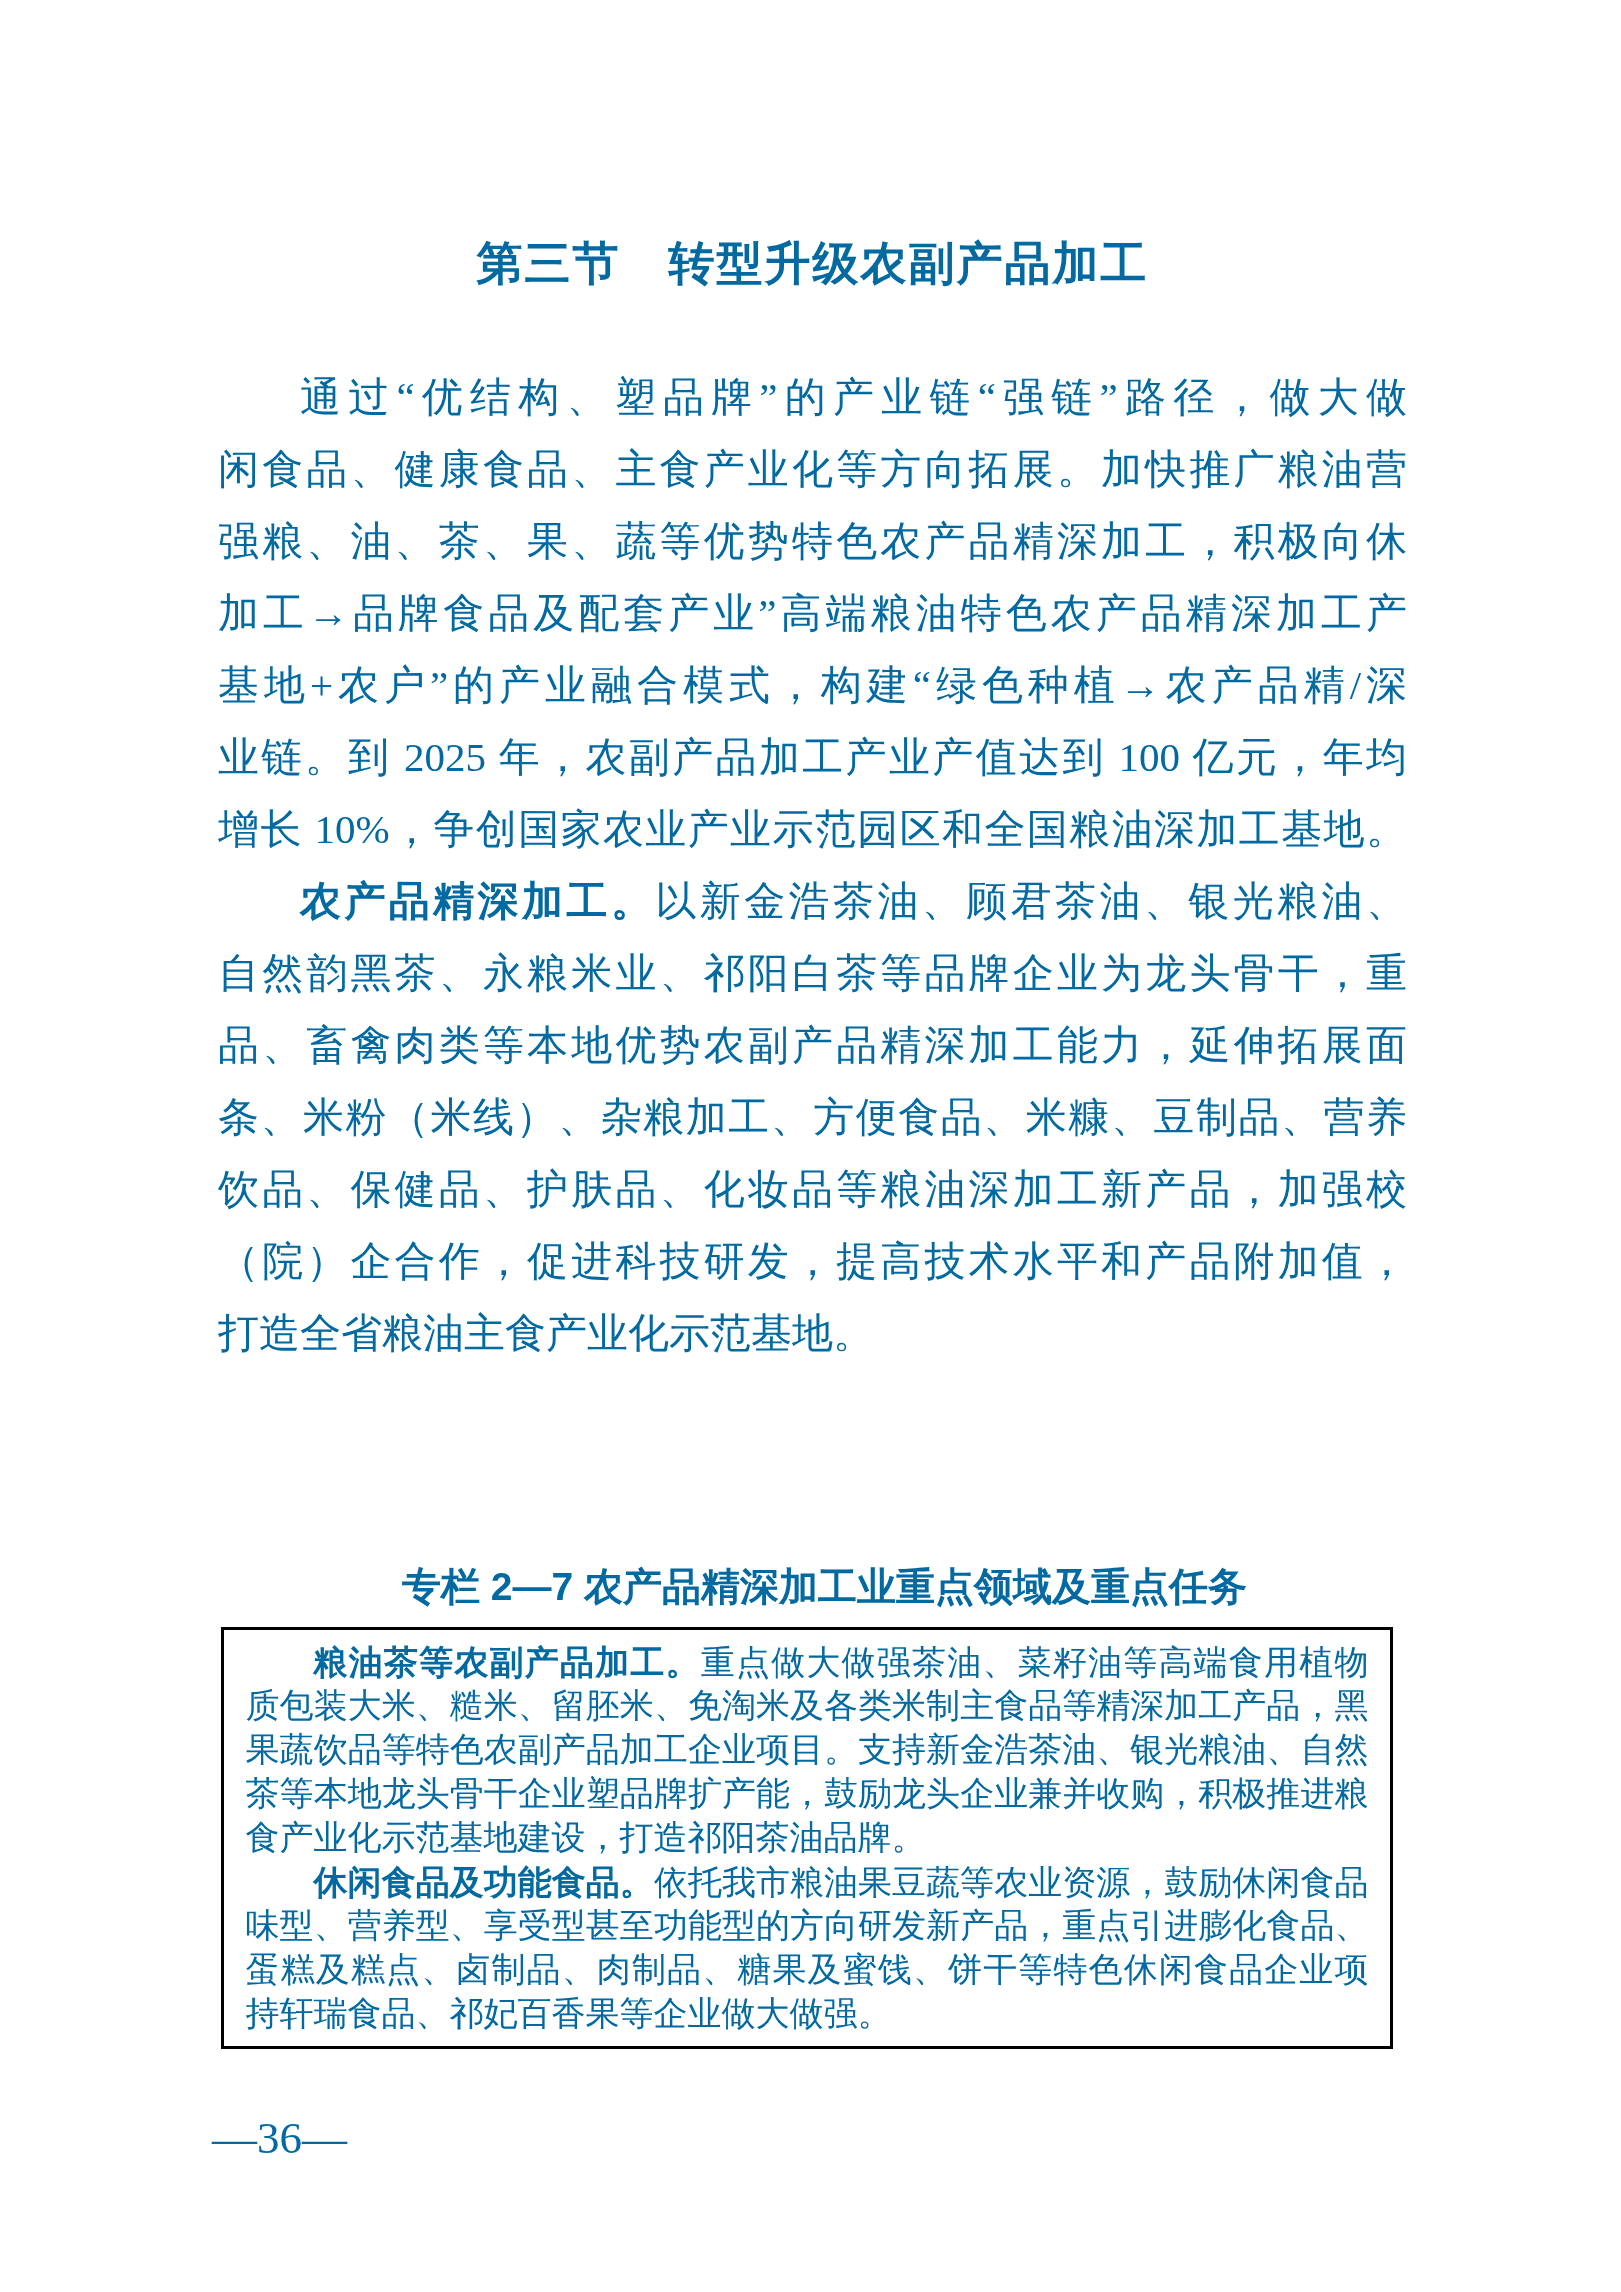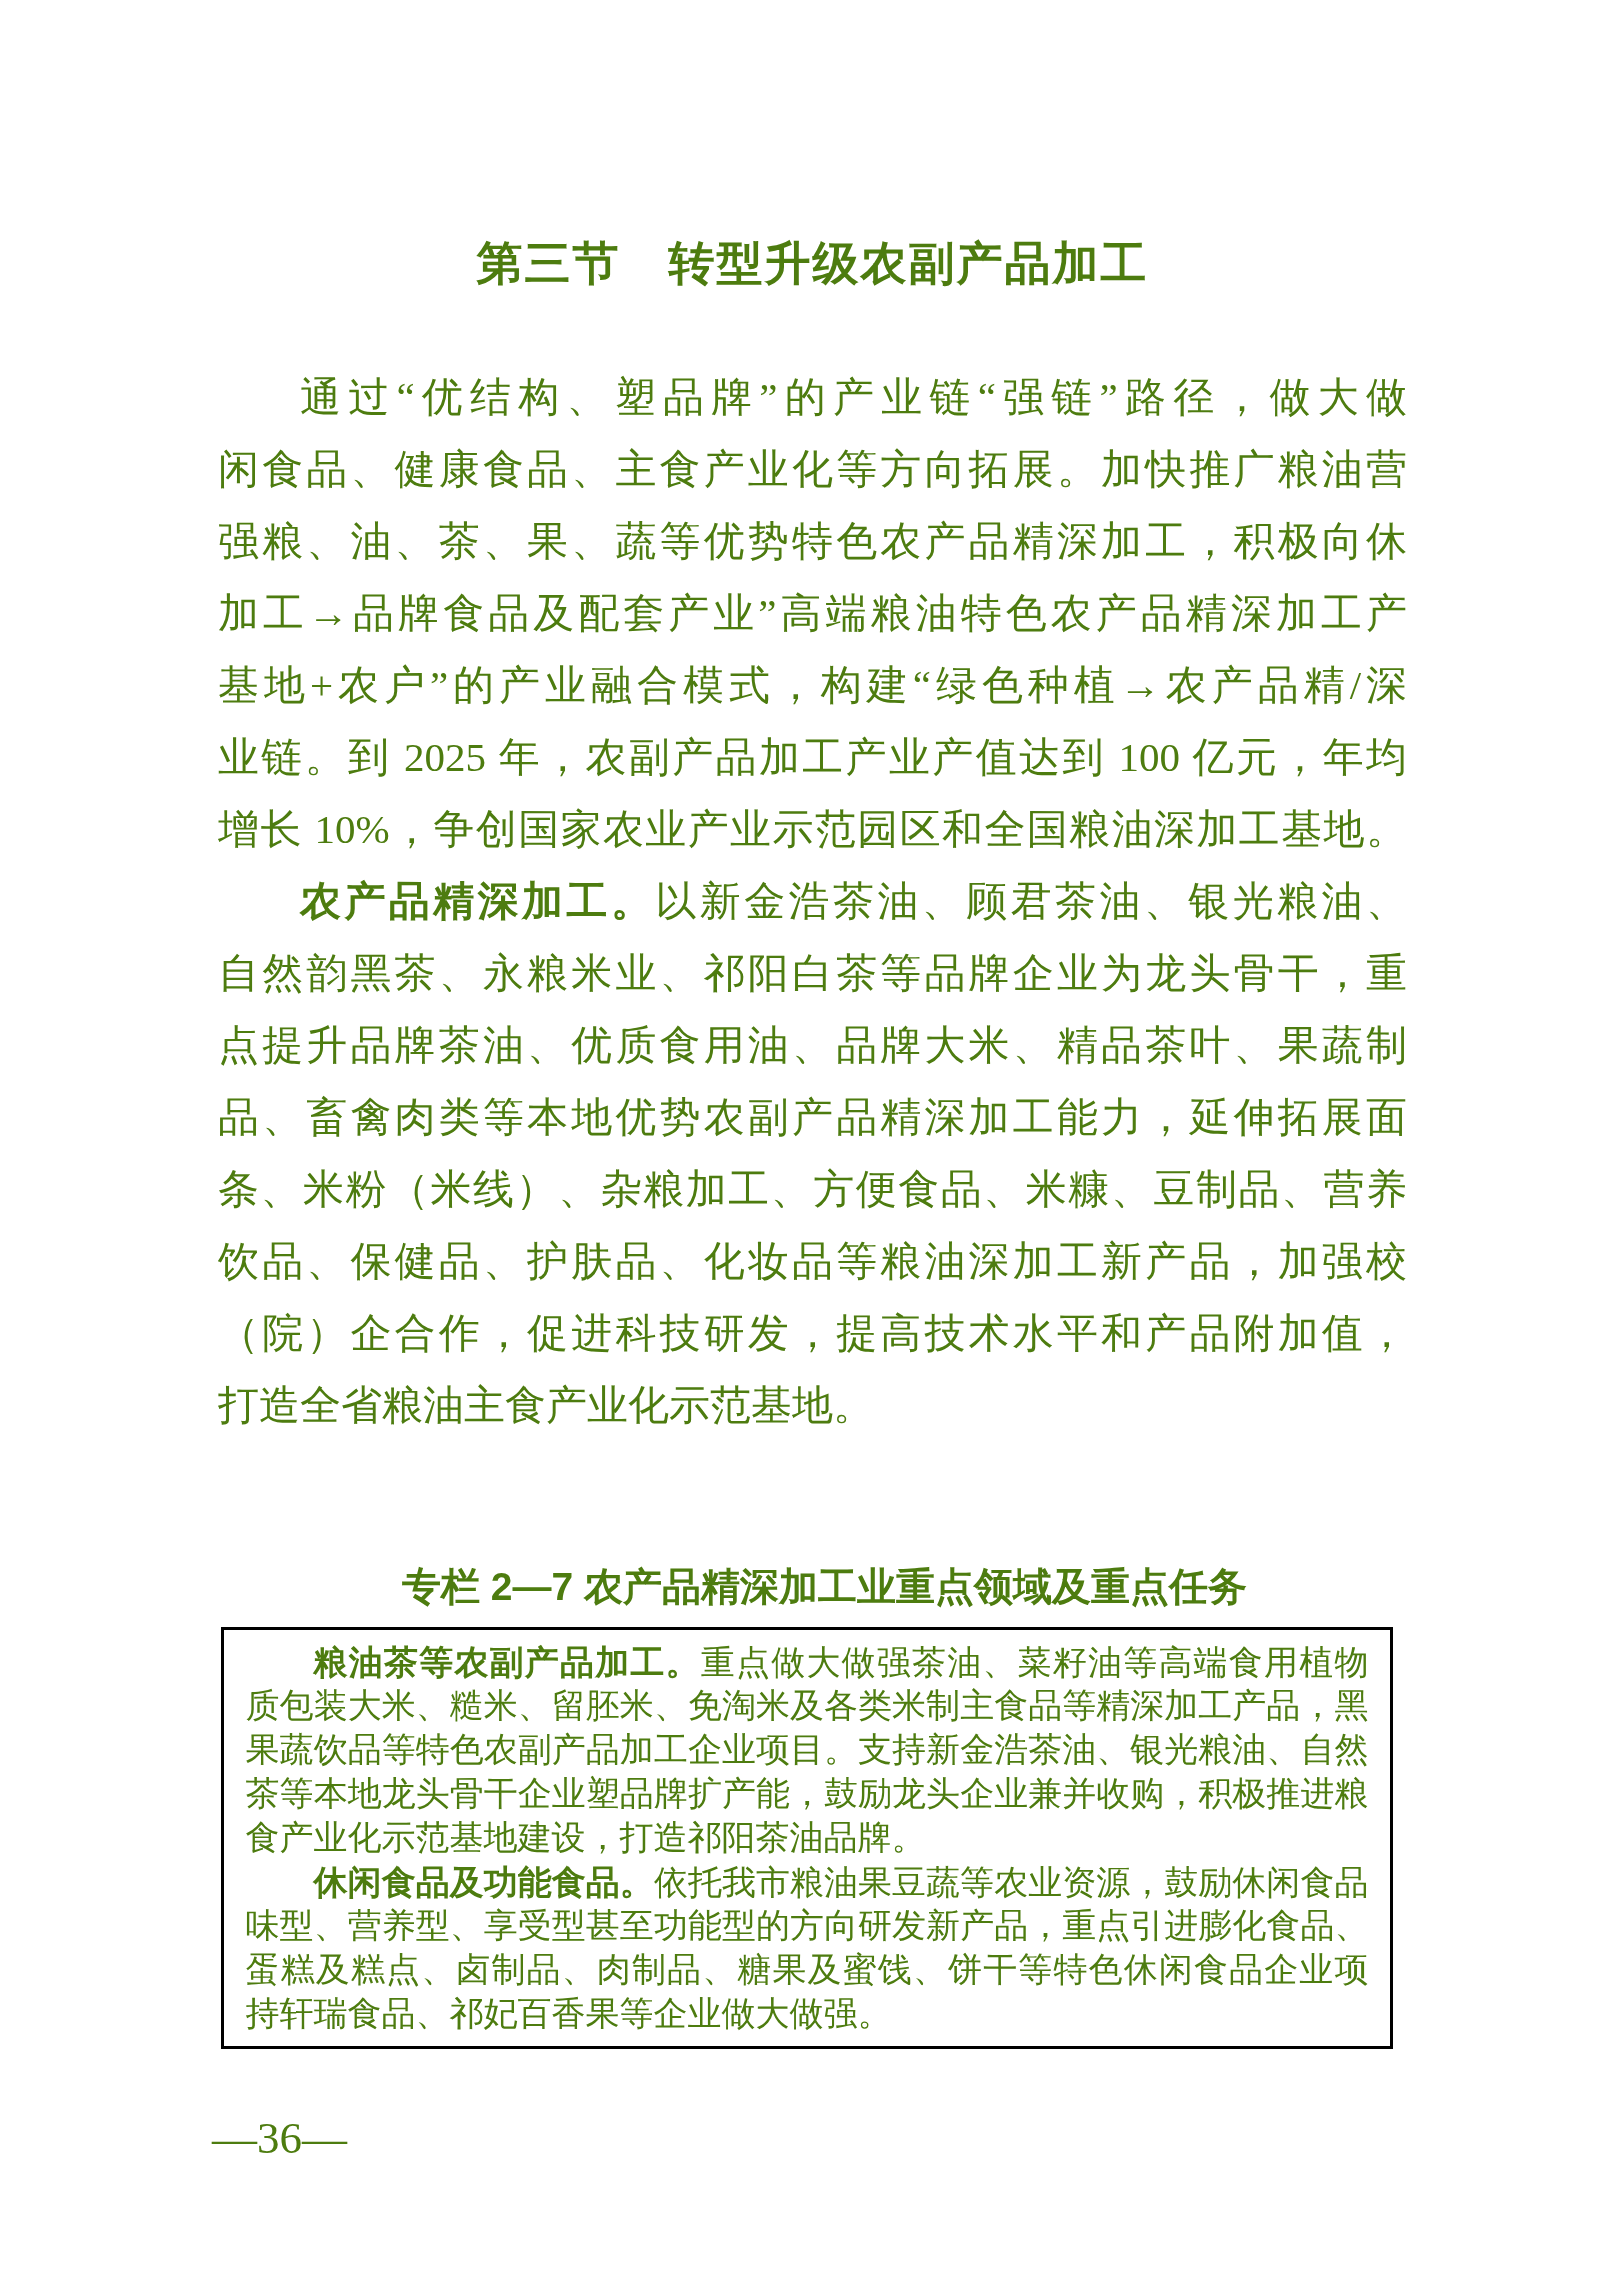--- a/index.html
+++ b/index.html
@@ -6,21 +6,21 @@
     margin: 0;
     padding: 0;
     background: #888;
   }
   .page {
     position: relative;
     width: 1621px;
     height: 2293px;
     margin: 0 auto;
     background: #ffffff;
-    color: #4d7c0f;
+    color: #0369a1;
     overflow: hidden;
   }
   .doc-title {
     position: absolute;
     top: 233px;
     left: 218px;
     width: 1189px;
     margin: 0;
     text-align: center;
     font-family: "Liberation Sans", "DejaVu Sans", sans-serif;
@@ -105,21 +105,20 @@
         <div class="line"><span class="reg">闲食品、健康食品、主食产业化等方向拓展。加快推广粮油营</span></div>
         <div class="line"><span class="reg">强粮、油、茶、果、蔬等优势特色农产品精深加工，积极向休</span></div>
         <div class="line"><span class="reg">加工→品牌食品及配套产业”高端粮油特色农产品精深加工产</span></div>
         <div class="line"><span class="reg">基地+农户”的产业融合模式，构建“绿色种植→农产品精/深</span></div>
         <div class="line"><span class="reg">业链。到 2025 年，农副产品加工产业产值达到 100 亿元，年均</span></div>
         <div class="line"><span class="reg">增长 10%，争创国家农业产业示范园区和全国粮油深加工基地。</span></div>
       </div>
       <div>
         <div class="line indent"><span class="lead">农产品精深加工。</span><span class="reg">以新金浩茶油、顾君茶油、银光粮油、</span></div>
         <div class="line"><span class="reg">自然韵黑茶、永粮米业、祁阳白茶等品牌企业为龙头骨干，重</span></div>
-        <div class="line"><span class="reg">点提升品牌茶油、优质食用油、品牌大米、精品茶叶、果蔬制</span></div>
         <div class="line"><span class="reg">品、畜禽肉类等本地优势农副产品精深加工能力，延伸拓展面</span></div>
         <div class="line"><span class="reg">条、米粉（米线）、杂粮加工、方便食品、米糠、豆制品、营养</span></div>
         <div class="line"><span class="reg">饮品、保健品、护肤品、化妆品等粮油深加工新产品，加强校</span></div>
         <div class="line"><span class="reg">（院）企合作，促进科技研发，提高技术水平和产品附加值，</span></div>
         <div class="line lastline"><span class="reg">打造全省粮油主食产业化示范基地。</span></div>
       </div>
     </div>
 
   <h2 class="box-title">专栏 2—7 农产品精深加工业重点领域及重点任务</h2>
 

